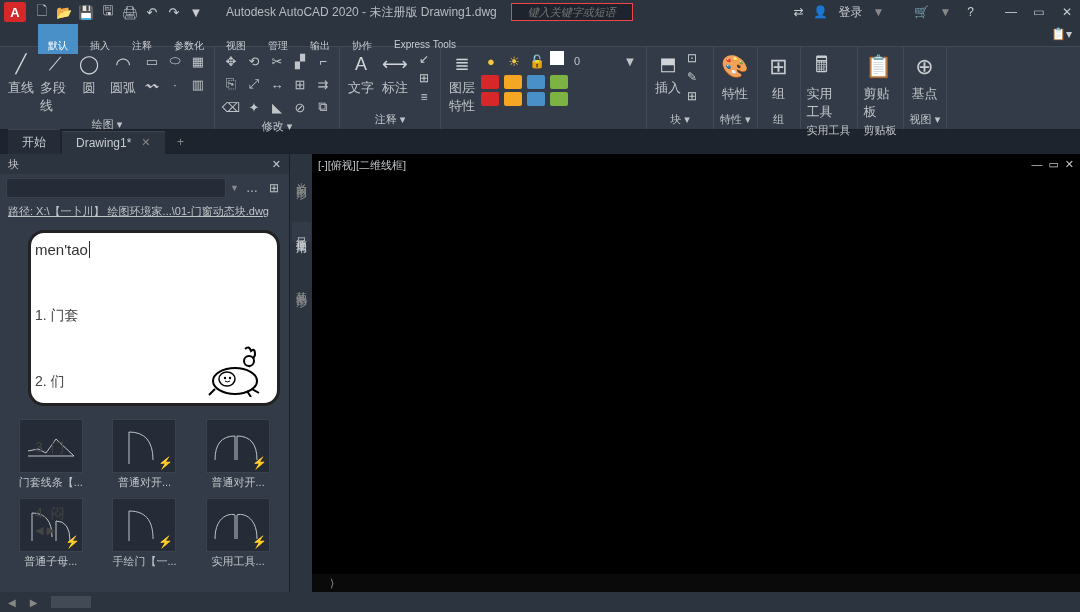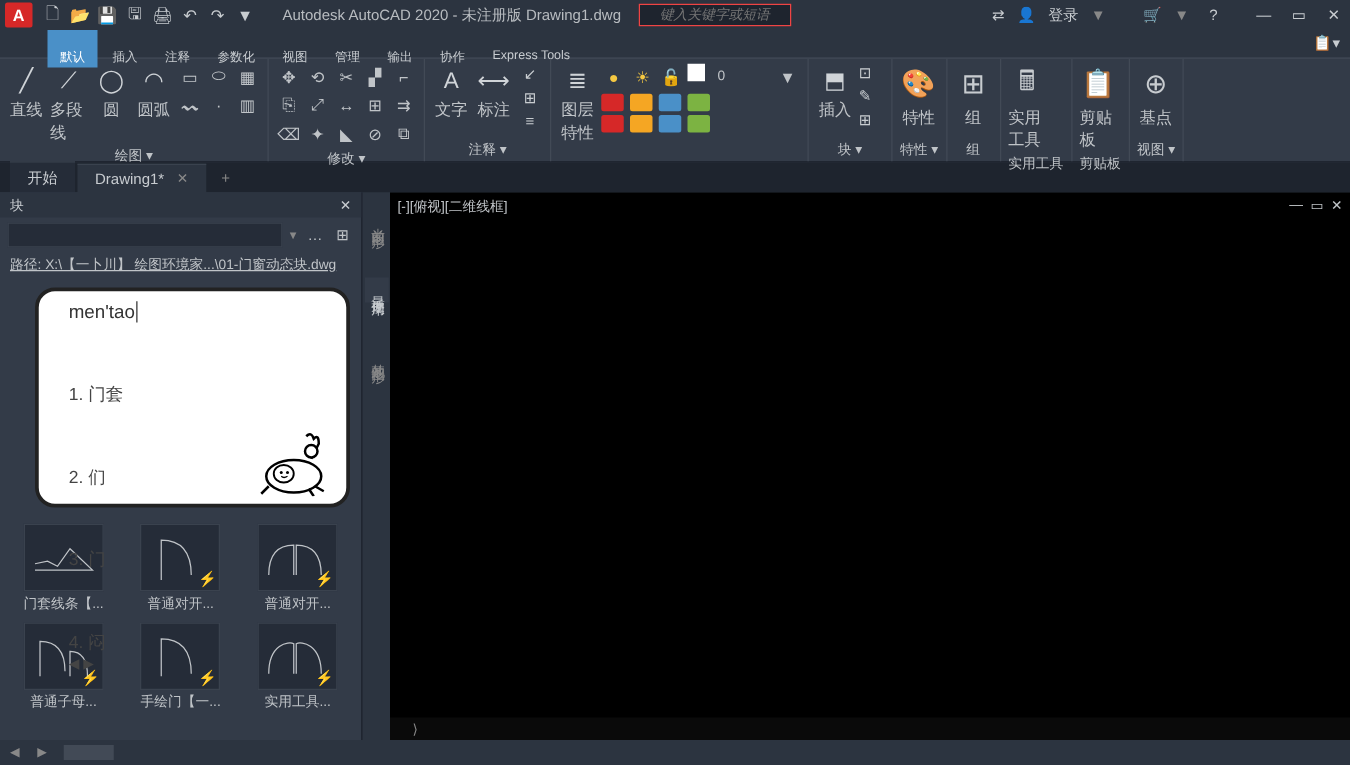--- a/index.html
+++ b/index.html
@@ -67,21 +67,21 @@
 .vtabs .vt { writing-mode: vertical-rl; font-size: 11px; color: #888; letter-spacing: 2px; }
 .vtabs .vt.active { color: #c8ccd0; background: #333b48; padding: 6px 2px; }
 
 
 .viewport { flex: 1; background: #000; position: relative; }
 .vplabel { position: absolute; top: 4px; left: 6px; font-size: 11px; color: #c0c4c8; }
 .vpctrl { position: absolute; top: 4px; right: 6px; display: flex; gap: 6px; }
 .vpctrl span { font-size: 11px; color: #c0c4c8; }
 
 
-.ime { position: absolute; left: 28px; top: 230px; width: 252px; height: 176px; background: #fff; border: 3px solid #222; border-radius: 16px; color: #222; padding: 8px 24px; z-index: 100; }
+.ime { position: absolute; left: 28px; top: 230px; width: 252px; height: 176px; background: #fff; border: 3px solid #222; border-radius: 16px; color: #222; padding: 8px 4px; z-index: 100; }
 .ime .typed { font-size: 15px; color: #333; }
 .ime .typed::after { content: ""; border-right: 1px solid #333; margin-left: 1px; }
 .ime .cands { margin-top: 6px; }
 .ime .cands div { font-size: 14px; line-height: 18px; color: #444; margin-top: 48px; }
 .ime .arrows { font-size: 11px; color: #444; margin-top: 2px; }
 .ime .mascot { position: absolute; bottom: 6px; right: 10px; width: 70px; height: 56px; }
 
 
 .status { height: 20px; background: #2c3440; display: flex; align-items: center; padding: 0 8px; gap: 14px; }
 .status .tri2 { color: #888; font-size: 10px; }

